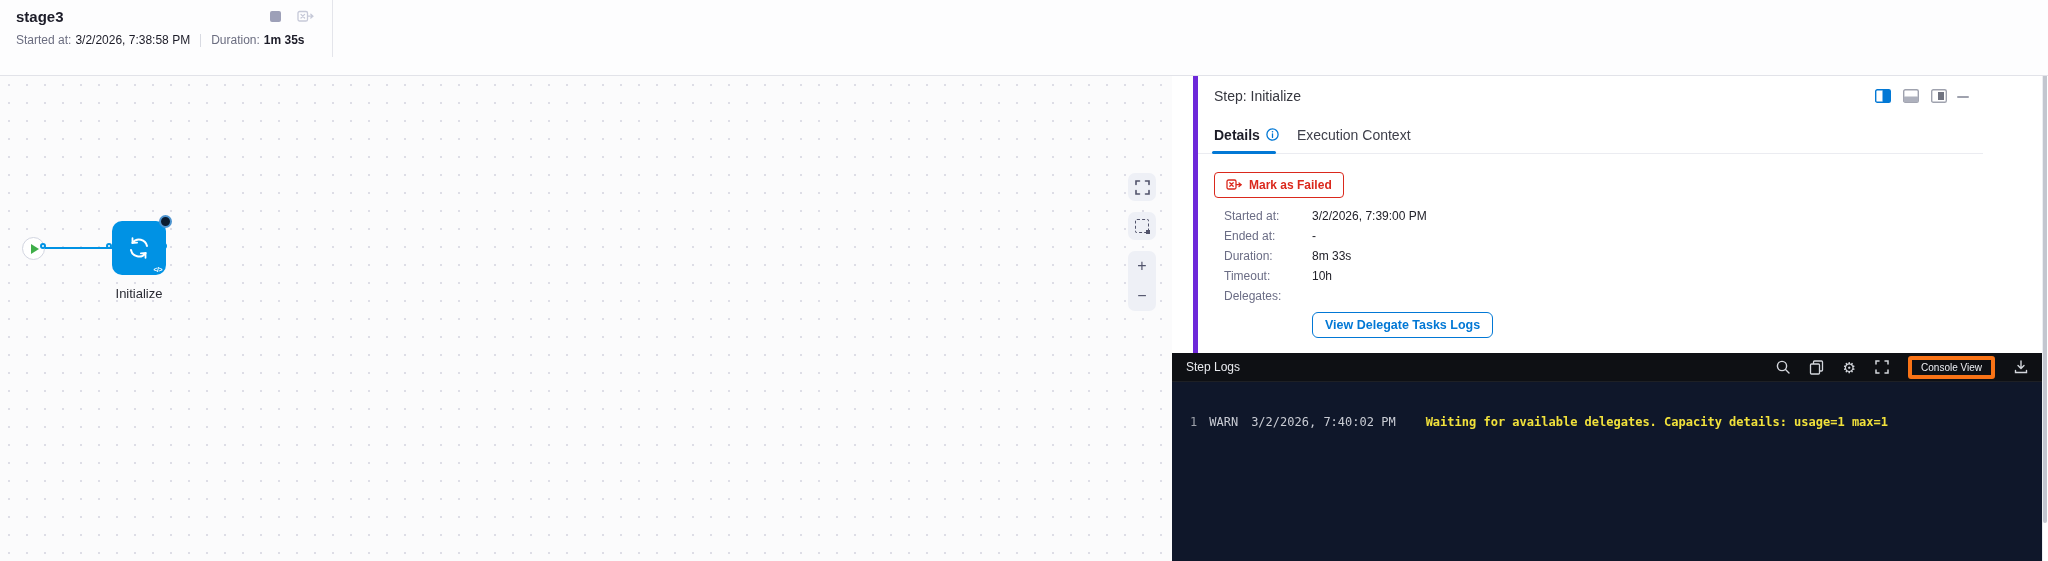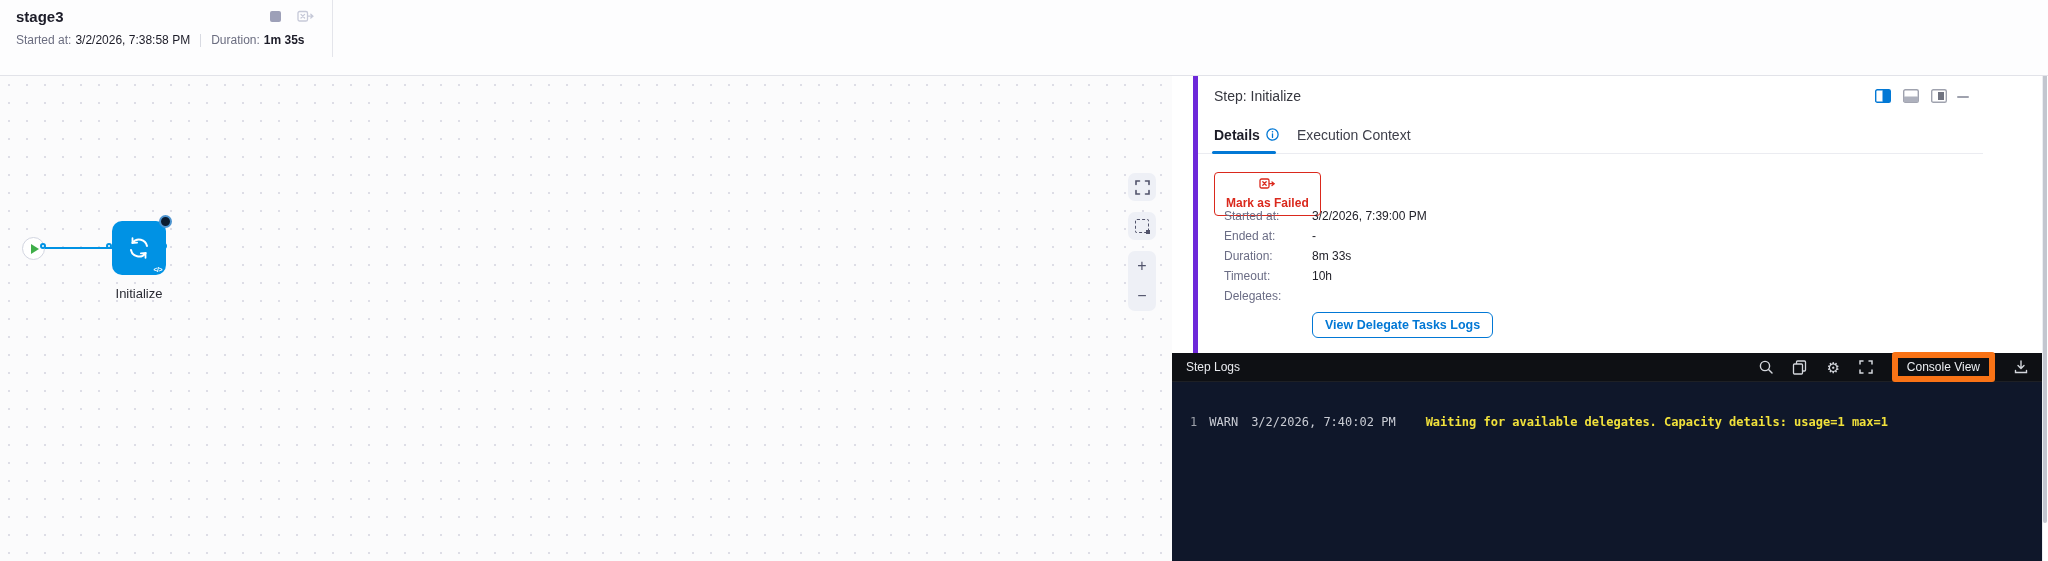--- a/index.html
+++ b/index.html
@@ -50,36 +50,36 @@
   .layout-icons { position:absolute; right:36px; top:13px; display:flex; gap:12px; align-items:center; }
   .panel-minus { position:absolute; right:14px; top:20px; width:12px; height:2px; background:#9fa2ae; border-radius:1px; }
 
   .tabs { position:absolute; left:0; top:40px; width:100%; height:38px; border-bottom:1px solid #ebecf1; display:flex; align-items:center; padding-left:16px; gap:18px; }
   .tab { font-size:14px; color:#3f404b; display:flex; align-items:center; gap:6px; cursor:pointer; }
   .tab.active { font-weight:bold; color:#1d1d28; }
   .tab-underline { position:absolute; left:14px; bottom:-1px; width:64px; height:3px; background:#0278d5; border-radius:2px; }
 
   .mark-failed-btn { position:absolute; left:16px; top:96px; display:inline-flex; align-items:center; gap:6px;
     border:1px solid #da291d; color:#da291d; background:#fff; border-radius:4px; font-size:12px; font-weight:bold;
-    padding:5px 11px; cursor:pointer;flex-direction:column; }
+    padding:5px 11px; cursor:pointer; }
 
   .kv-grid { position:absolute; left:26px; top:134px; display:grid; grid-template-columns:88px auto; row-gap:7px; font-size:12px; line-height:13px; }
   .kv-label { color:#6b6d85; }
   .kv-value { color:#22222a; }
   .kv-link { color:#0278d5; cursor:pointer; }
 
   .view-delegate-btn { position:absolute; left:114px; top:236px; border:1px solid #0278d5; color:#0278d5; background:#fff;
     font-size:12.5px; font-weight:bold; padding:5px 12px; border-radius:6px; cursor:pointer; }
 
   
   .logs-panel { position:absolute; left:1172px; top:353px; width:870px; height:208px; background:#0f172a; }
   .logs-header { height:29px; background:#0e1014; border-bottom:1px solid #1e2025; display:flex; align-items:center; padding:0 14px; }
   .logs-title { color:#e8eaee; font-size:12px; }
   .logs-actions { margin-left:auto; display:flex; align-items:center; gap:19px; }
-  .console-view-btn { border:6px solid #f97316; color:#eceef2; font-size:12px; padding:2px 9px; border-radius:3px; background:transparent; cursor:pointer; }
+  .console-view-btn { border:4px solid #f97316; color:#eceef2; font-size:10px; padding:2px 9px; border-radius:3px; background:transparent; cursor:pointer; }
   .log-line { display:flex; align-items:baseline; font-family:"DejaVu Sans Mono", monospace; font-size:12px; padding-left:18px; margin-top:33px; white-space:pre; }
   .log-num { color:#9da1aa; }
   .log-level { color:#c9ccd4; margin-left:12px; }
   .log-ts { color:#c9ccd4; margin-left:13px; }
   .log-msg { color:#f1e13b; font-weight:bold; margin-left:30px; }
 
   
   .scrollbar-track { position:absolute; right:0; top:0; width:6px; height:561px; background:#ffffff; border-left:1px solid #eceef2; }
   .scrollbar-thumb { position:absolute; right:1px; top:0; width:4px; height:523px; background:#c3c6cf; border-radius:2px; }
 

